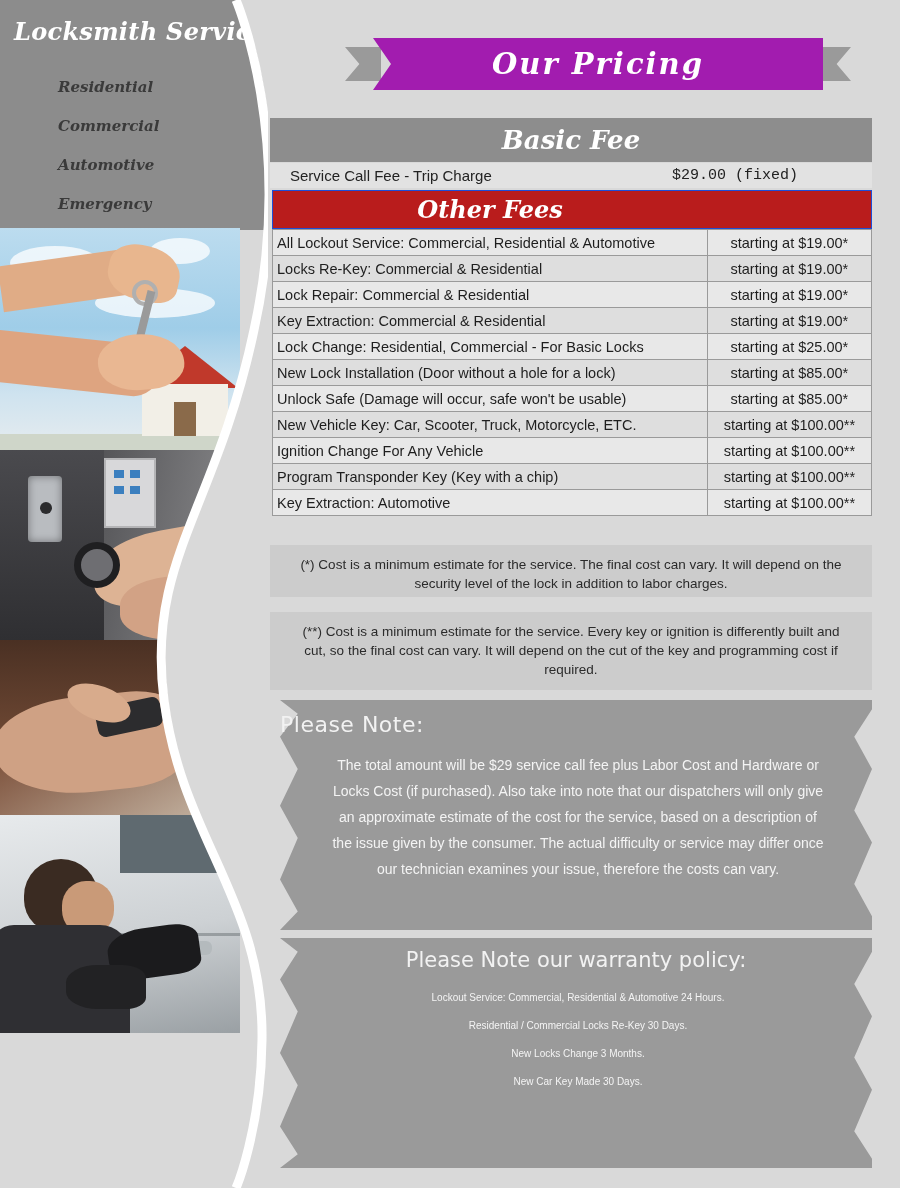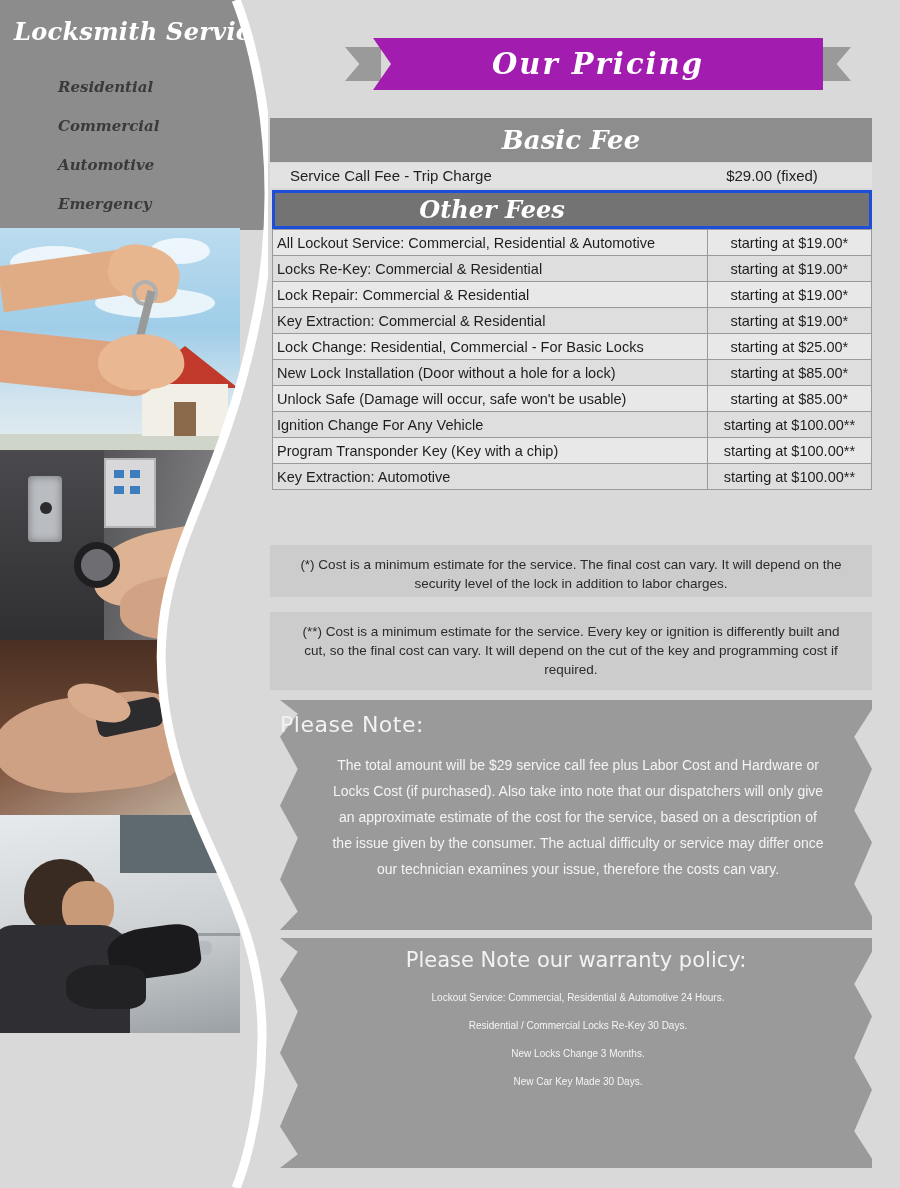--- a/index.html
+++ b/index.html
@@ -260,27 +260,27 @@
     font-weight: bold; font-style: italic;
     font-size: 26px; color: #ffffff;
   }
   .basic-row {
     position: absolute; left: 0px; top: 163px; width: 602px; height: 25px;
     background: #e2e2e2;
     display: flex; align-items: center;
     font-size: 15px; color: #222;
   }
   .basic-row .lbl { padding-left: 20px; flex: 1; }
-  .basic-row .val { width: 200px; text-align: center; }
+  .basic-row .val { width: 200px; text-align: left; font-family: Liberation Mono, monospace; }
 
   
   .other-head {
     position: absolute; left: 2px; top: 190px; width: 600px; height: 39px;
-    background: #737373;
-    border: 3px solid #1d4ed8;
+    background: #b91c1c;
+    border: 1px solid #1d4ed8;
   }
   .other-head .title {
     position: absolute; left: 0; top: 0; width: 434px; height: 100%;
     display: flex; align-items: center; justify-content: center;
     font-family: "DejaVu Serif", serif;
     font-weight: bold; font-style: italic;
     font-size: 24px; color: #ffffff;
   }
   .fees-table {
     position: absolute; left: 2px; top: 229px; width: 600px;
@@ -474,20 +474,24 @@
       </tr>
       <tr>
         <td class="desc">New Lock Installation (Door without a hole for a lock)</td>
         <td class="price">starting at $85.00*</td>
       </tr>
       <tr>
         <td class="desc">Unlock Safe (Damage will occur, safe won't be usable)</td>
         <td class="price">starting at $85.00*</td>
       </tr>
       <tr>
+        <td class="desc">New Vehicle Key: Car, Scooter, Truck, Motorcycle, ETC.</td>
+        <td class="price">starting at $100.00**</td>
+      </tr>
+      <tr>
         <td class="desc">Ignition Change For Any Vehicle</td>
         <td class="price">starting at $100.00**</td>
       </tr>
       <tr>
         <td class="desc">Program Transponder Key (Key with a chip)</td>
         <td class="price">starting at $100.00**</td>
       </tr>
       <tr>
         <td class="desc">Key Extraction: Automotive</td>
         <td class="price">starting at $100.00**</td>

